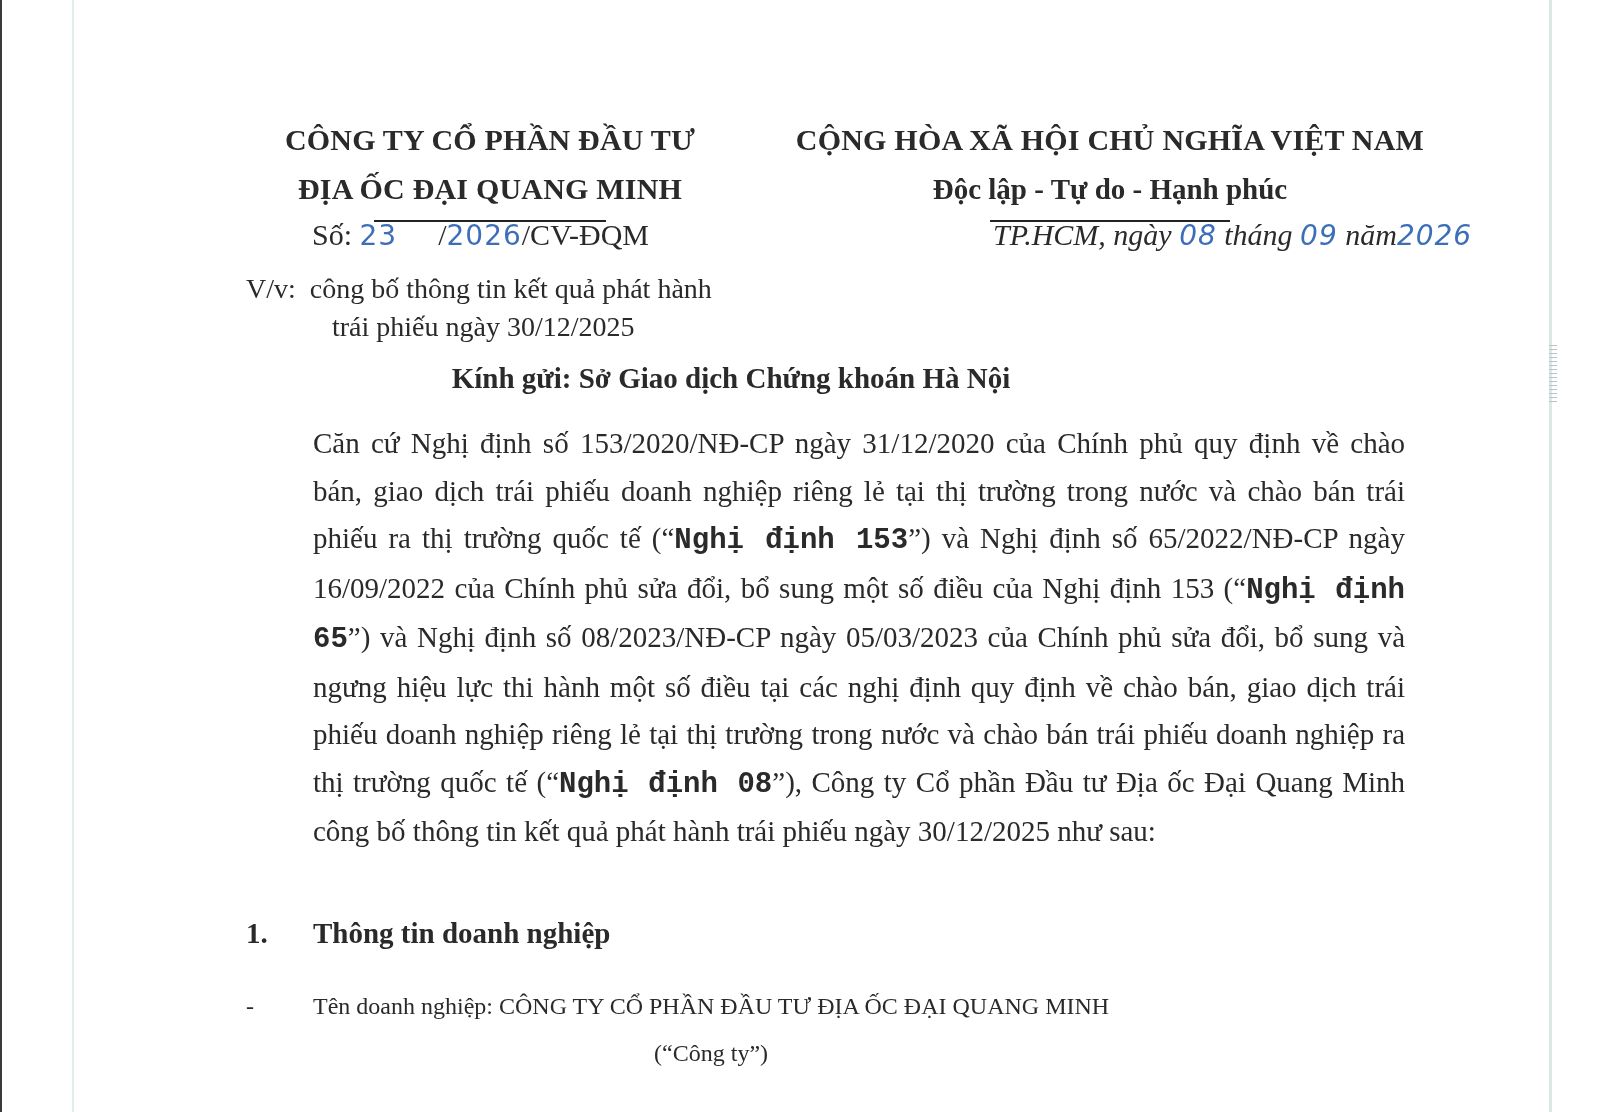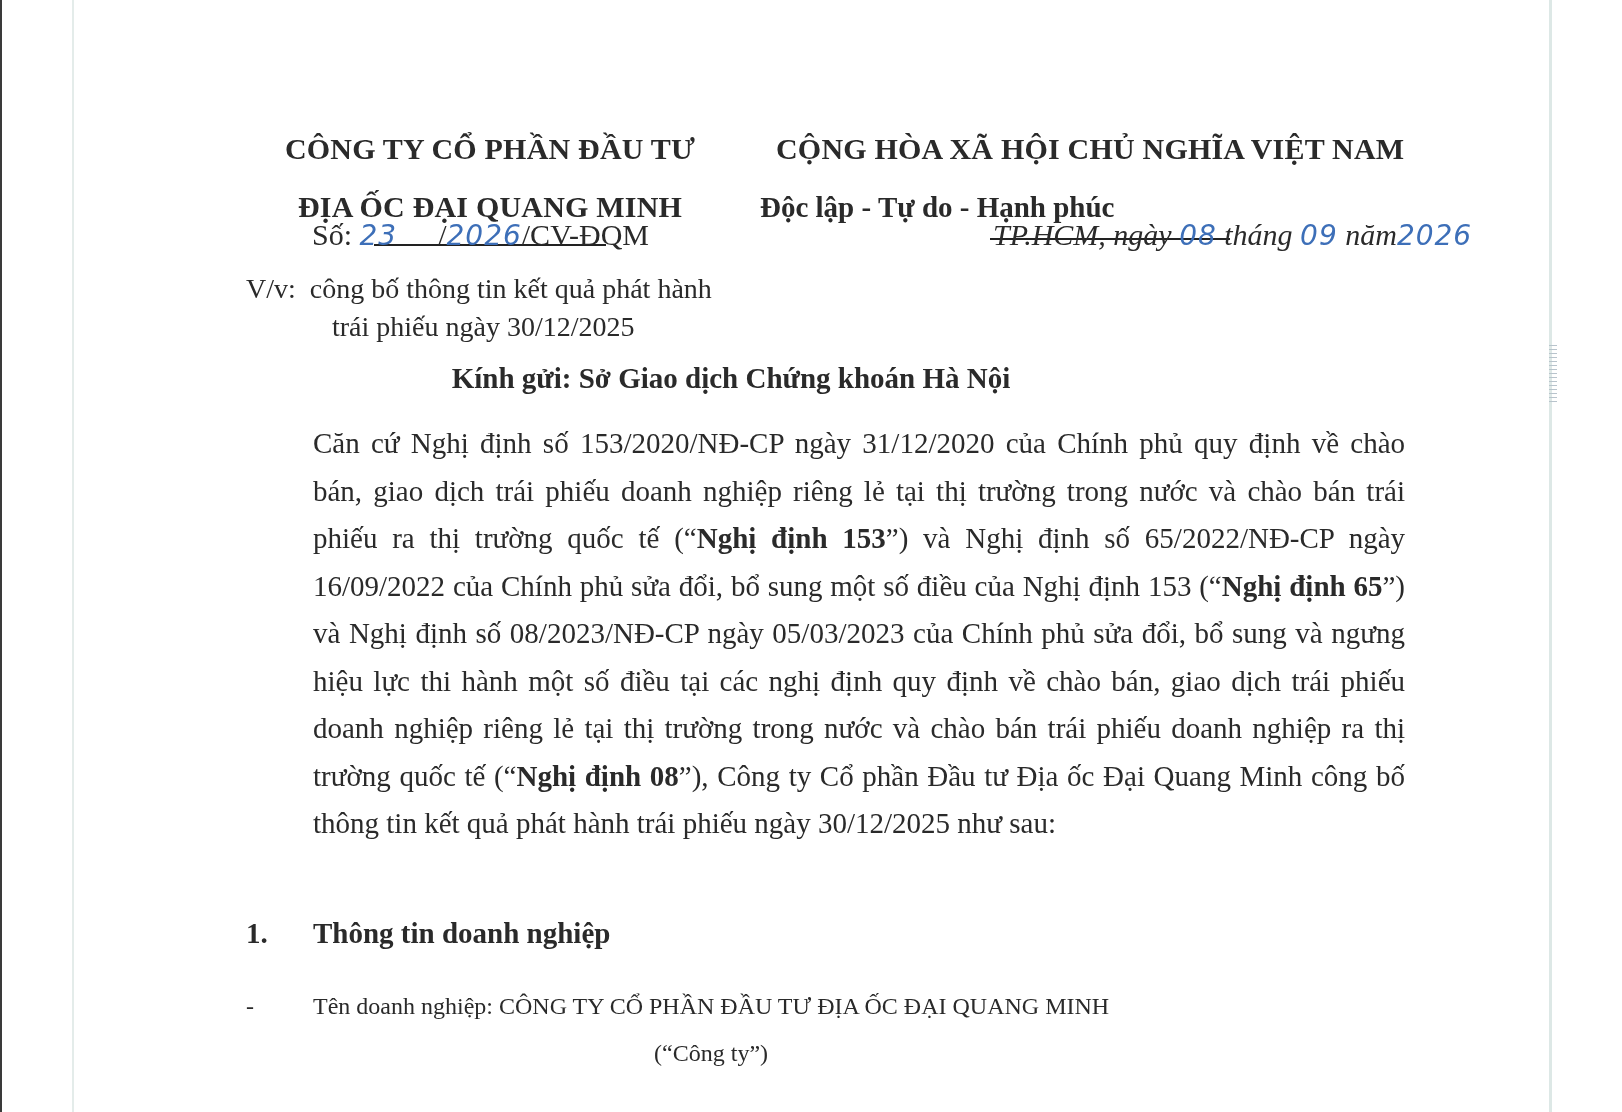--- a/index.html
+++ b/index.html
@@ -9,36 +9,36 @@
     font-family:"Liberation Serif", "DejaVu Serif", serif;
     color:#2a2a2a;
   }
   .edge-left { position:absolute; left:0; top:0; width:2px; height:1112px; background:#3a3a3a; }
   .page-line-left { position:absolute; left:72px; top:0; width:2px; height:1112px; background:#e4ecea; }
   .page-line-right { position:absolute; left:1549px; top:0; width:3px; height:1112px; background:#dde8e6; }
   .scan-mark { position:absolute; left:1549px; top:345px; width:8px; height:60px;
     background:repeating-linear-gradient(to bottom,#b8c4cc 0 1px, transparent 1px 4px); }
 
   .hdr-left { position:absolute; left:250px; top:112px; width:480px; text-align:center; }
-  .hdr-right { position:absolute; left:760px; top:112px; width:700px; text-align:left; }
-  .org { font-weight:bold; font-size:30px; line-height:42px; margin:16px; letter-spacing:0.2px; }
+  .hdr-right { position:absolute; left:760px; top:112px; width:700px; text-align:center; }
+  .org { font-weight:bold; font-size:30px; line-height:42px; margin:7px; letter-spacing:0.2px; }
   .motto { font-weight:bold; font-size:29px; line-height:42px; }
   .rule-l { width:232px; height:2px; background:#222; margin:10px auto 0; }
   .rule-r { width:240px; height:2px; background:#222; margin:10px auto 0; }
 
   .so-line { position:absolute; left:312px; top:218px; font-size:30px; white-space:nowrap; }
-  .hand { font-family:"DejaVu Sans", sans-serif; color:#3d6fb8; font-size:28px; font-style:italic; letter-spacing:1px; }
+  .hand { font-family:"DejaVu Sans", sans-serif; color:#3d6fb8; font-size:28px; letter-spacing:1px; }
   .date-line { position:absolute; left:993px; top:218px; font-size:30px; font-style:italic; white-space:nowrap; }
   .vv { position:absolute; left:246px; top:270px; font-size:28px; line-height:38px; }
   .vv .l2 { padding-left:86px; }
 
   .kinh-gui { position:absolute; left:0; width:1462px; top:362px; text-align:center; font-weight:bold; font-size:29px; }
   .body { position:absolute; left:313px; top:420px; width:1092px; font-size:29px; line-height:47.5px; text-align:justify; }
   .body p { margin:0; text-indent:0; }
-  .body b { font-weight:bold; }
+  .body b { font-weight:bold;font-family:Liberation Mono, monospace; }
 
   .sec { position:absolute; left:246px; top:917px; font-size:29px; font-weight:bold; }
   .sec .num { display:inline-block; width:67px; }
   .item { position:absolute; left:246px; top:983px; font-size:24px; line-height:47px; }
   .item .dash { display:inline-block; width:67px; }
   .item .cont { padding-left:67px;text-align:center; }
 </style>
 </head>
 <body>
 

